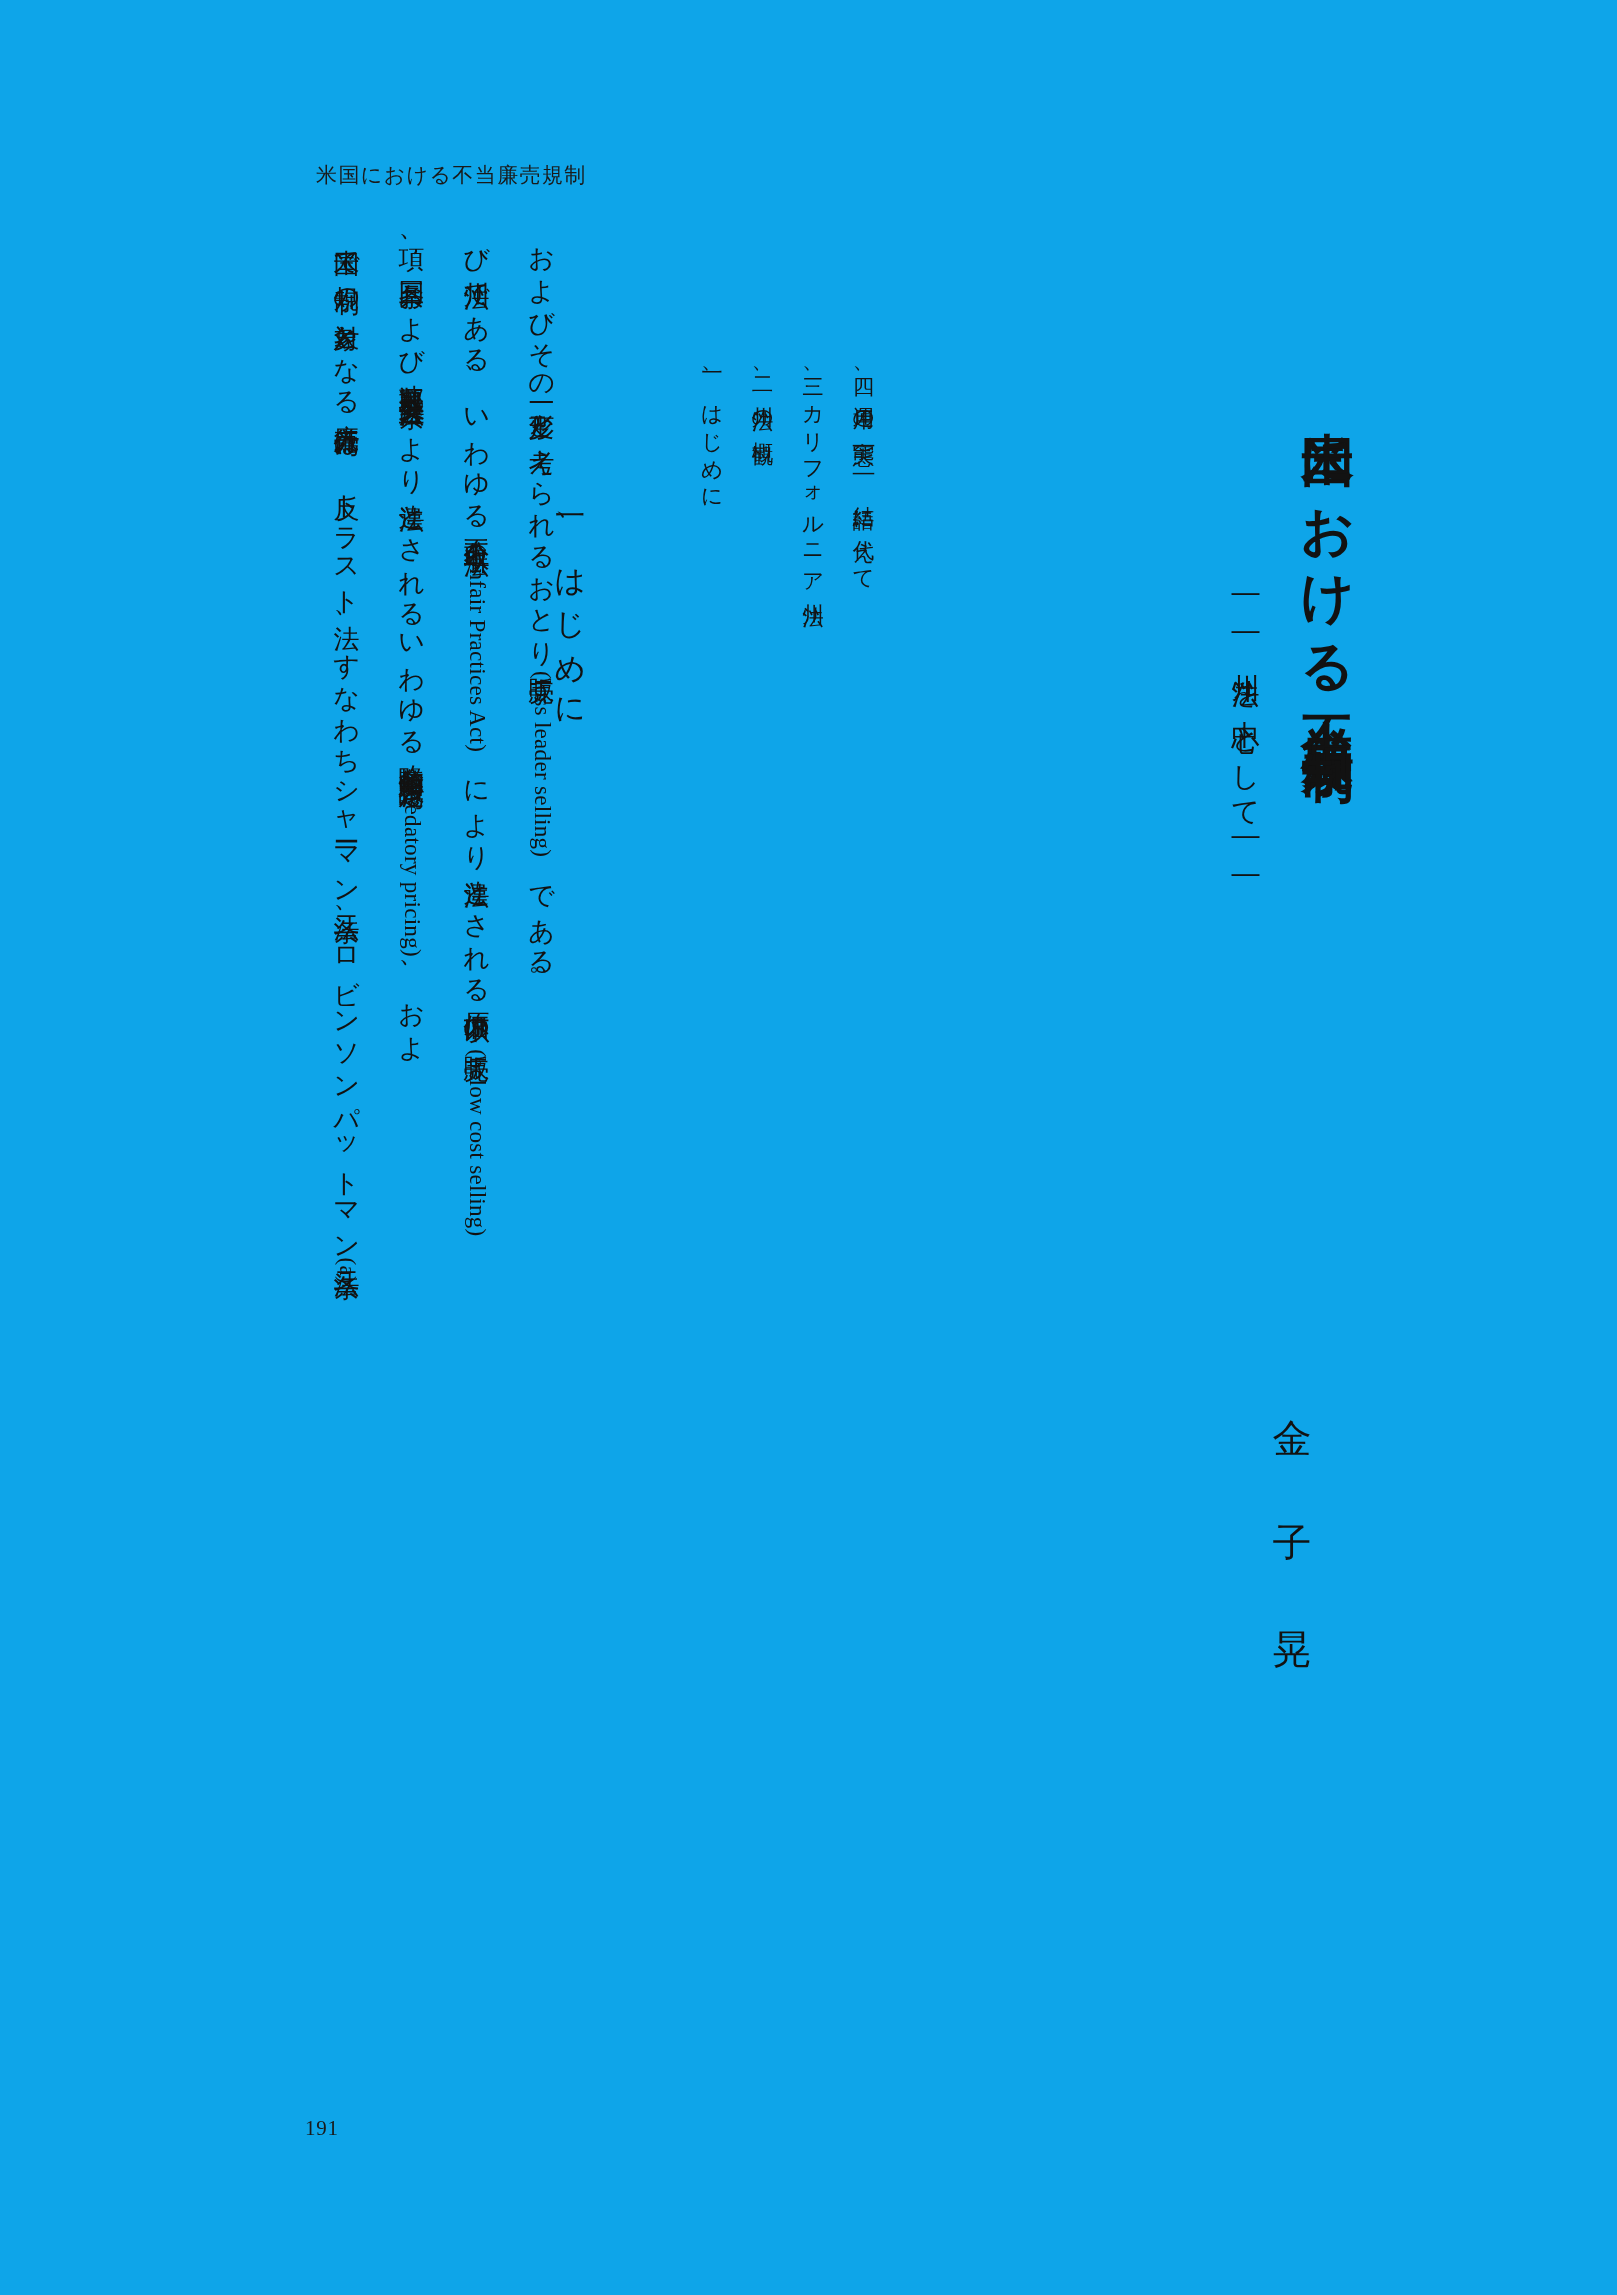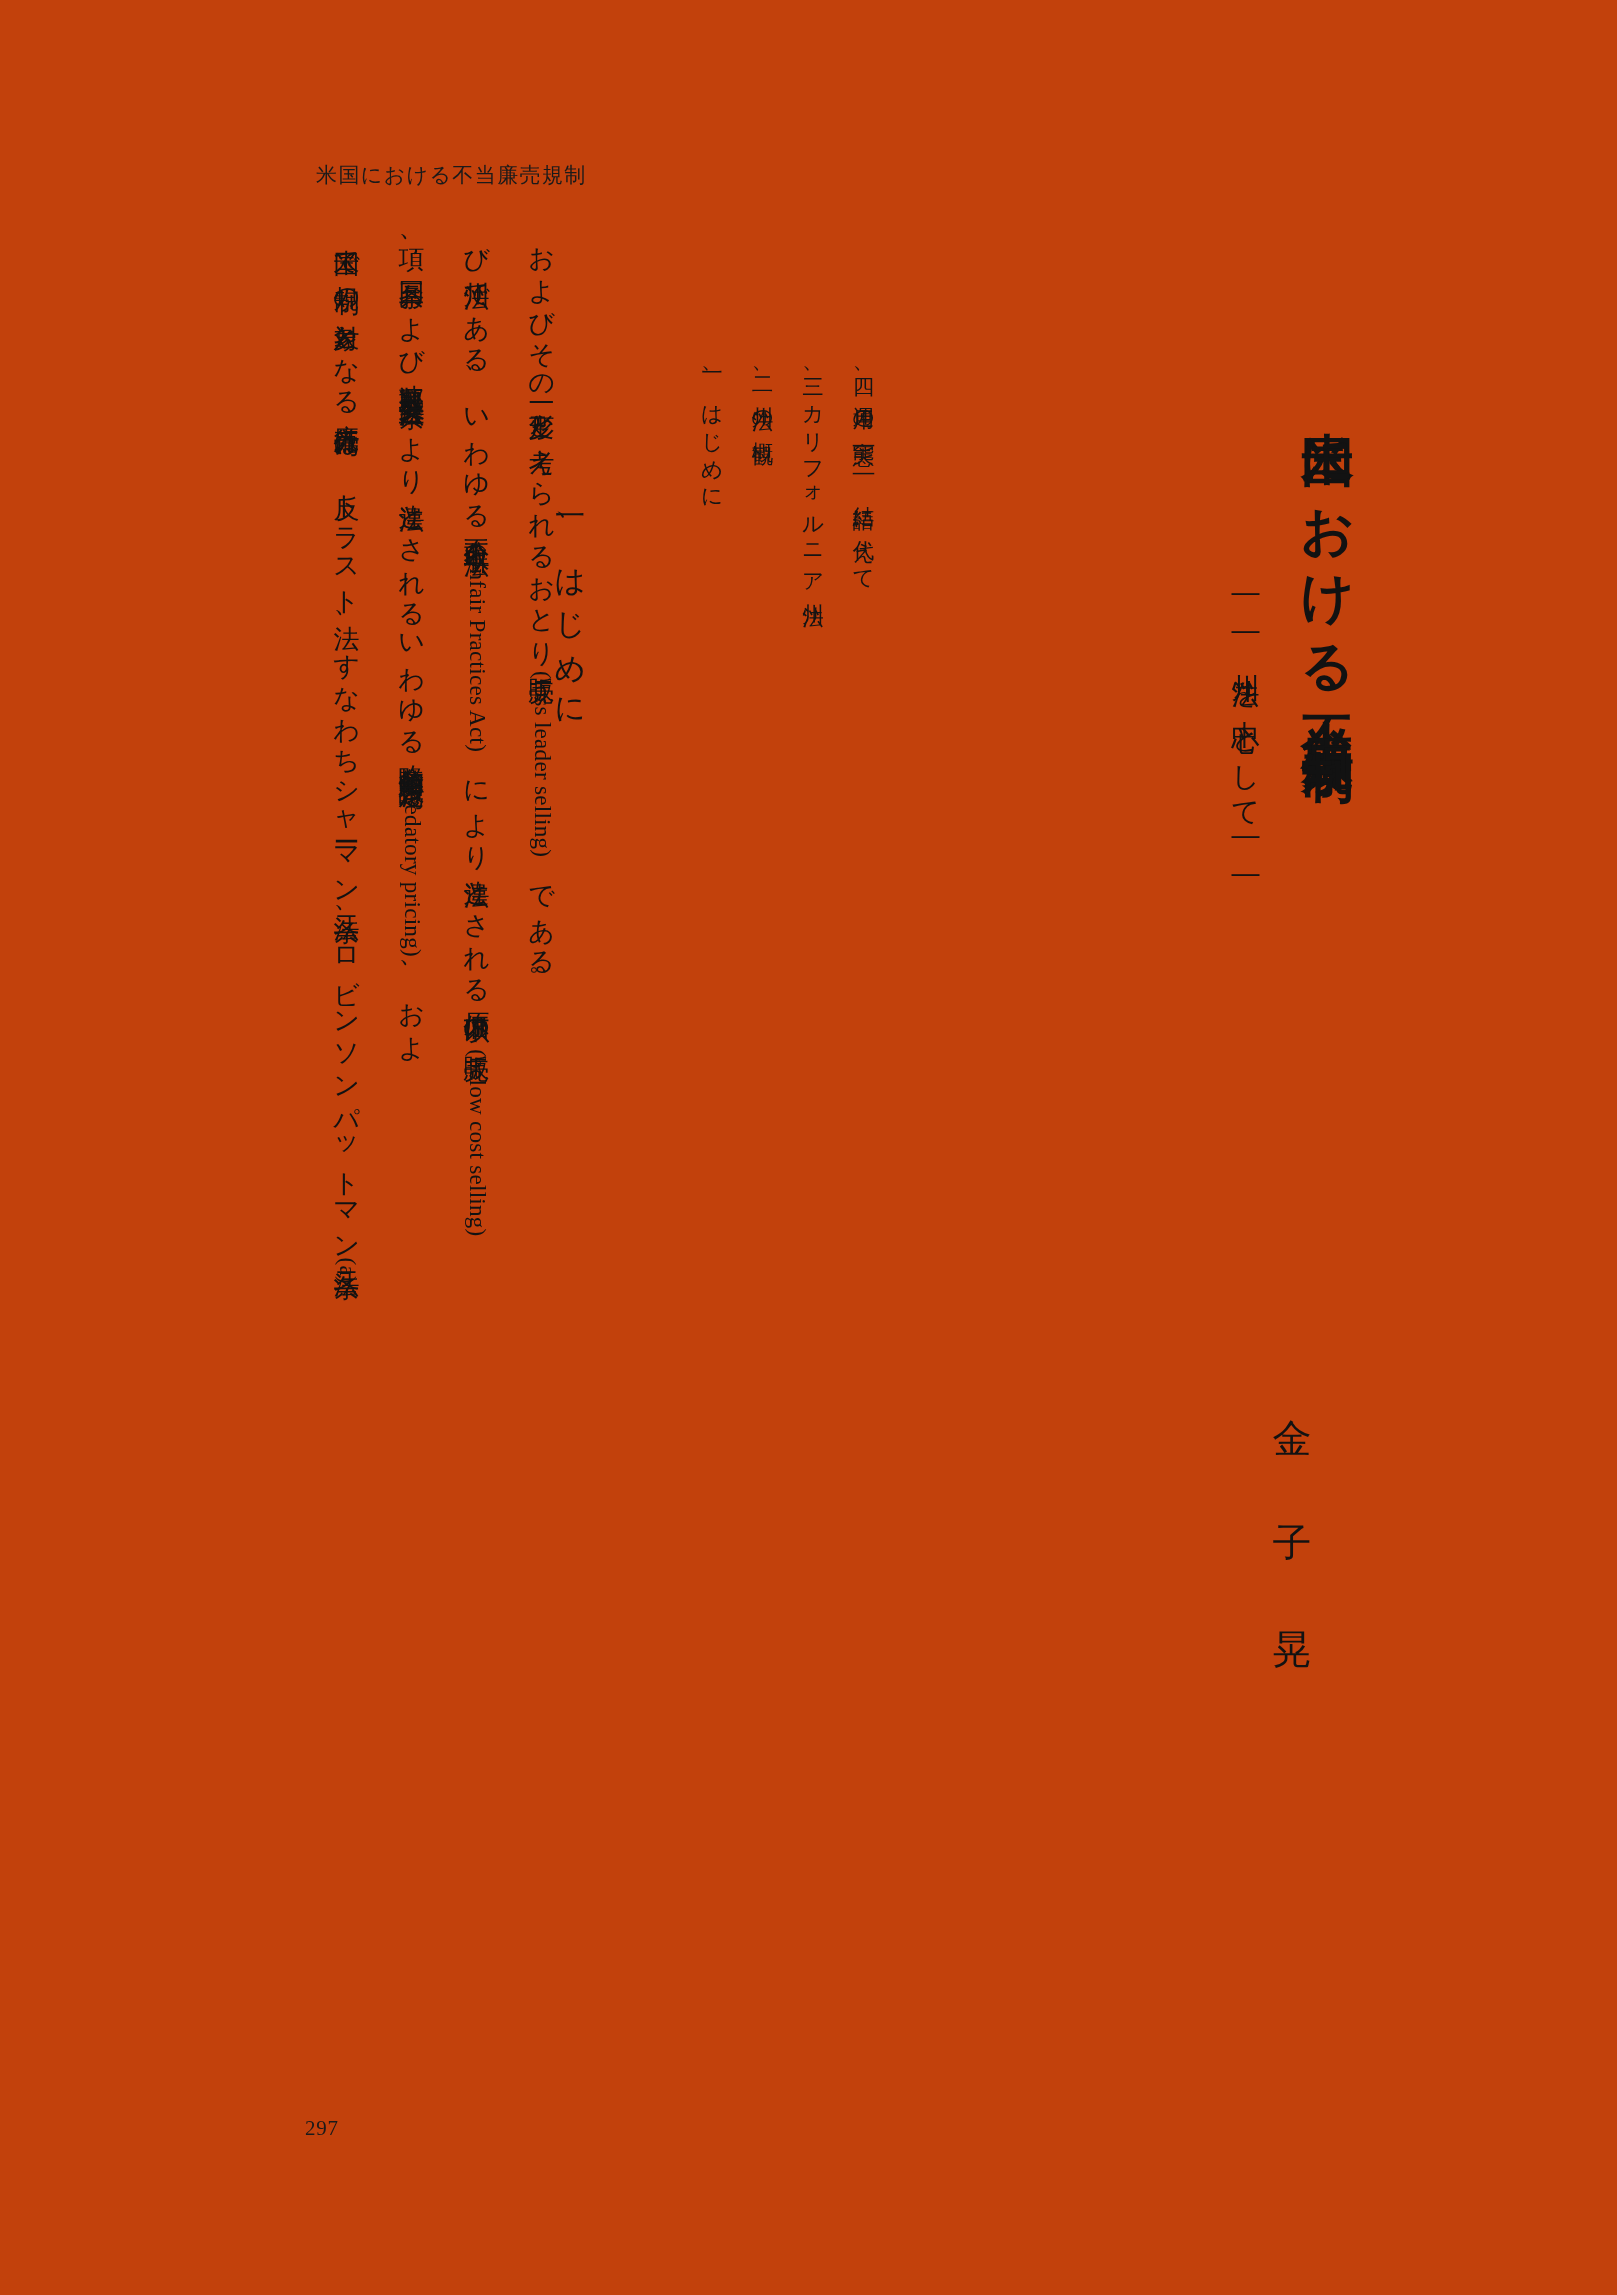--- a/index.html
+++ b/index.html
@@ -12,21 +12,21 @@
     height: 2295px;
     position: relative;
     font-family: "Liberation Serif", "DejaVu Serif", serif;
     color: #111111;
     overflow: hidden;
   }
 
   .page {
     position: absolute;
     inset: 0;
-    background: #c2410c;
+    background: #0ea5e9;
   }
 
   
   .running-head {
     position: absolute;
     top: 161px;
     left: 316px;
     font-size: 21px;
     letter-spacing: 1.4px;
     font-family: "DejaVu Serif", "Liberation Serif", serif;
@@ -165,16 +165,16 @@
 
   <div class="vtext section-heading">一、はじめに</div>
 
   <div class="body-block">
     <div class="body-col first">米国で規制の対象となる廉売行為は、反トラスト法、すなわちシャーマン法二条、ロビンソンパットマン法二条<span class="lat">(a)</span></div>
     <div class="body-col">項、同三条および連邦取引委員会法五条により違法とされるいわゆる略奪的価格設定行為 <span class="lat">(predatory pricing)</span>、およ</div>
     <div class="body-col">び州法である、いわゆる不公正取引法 <span class="lat">(Unfair Practices Act)</span> により違法とされる原価以下の販売 <span class="lat">(below cost selling)</span></div>
     <div class="body-col">およびその一変形と考えられるおとり販売 <span class="lat">(loss leader selling)</span> である。</div>
   </div>
 
-  <div class="page-number">297</div>
+  <div class="page-number">191</div>
 
 </div>
 
 
 </body></html>

